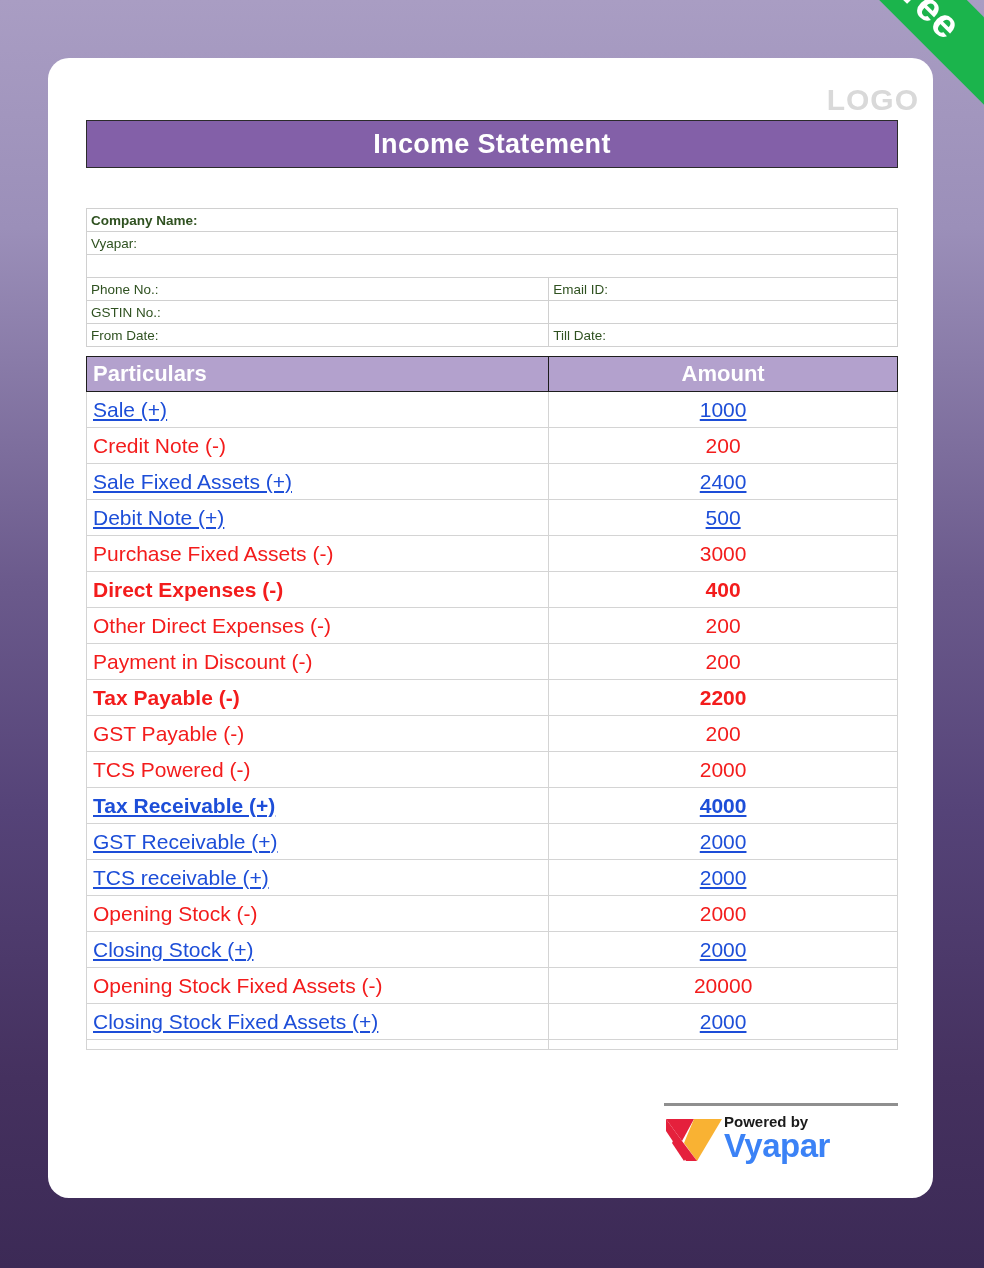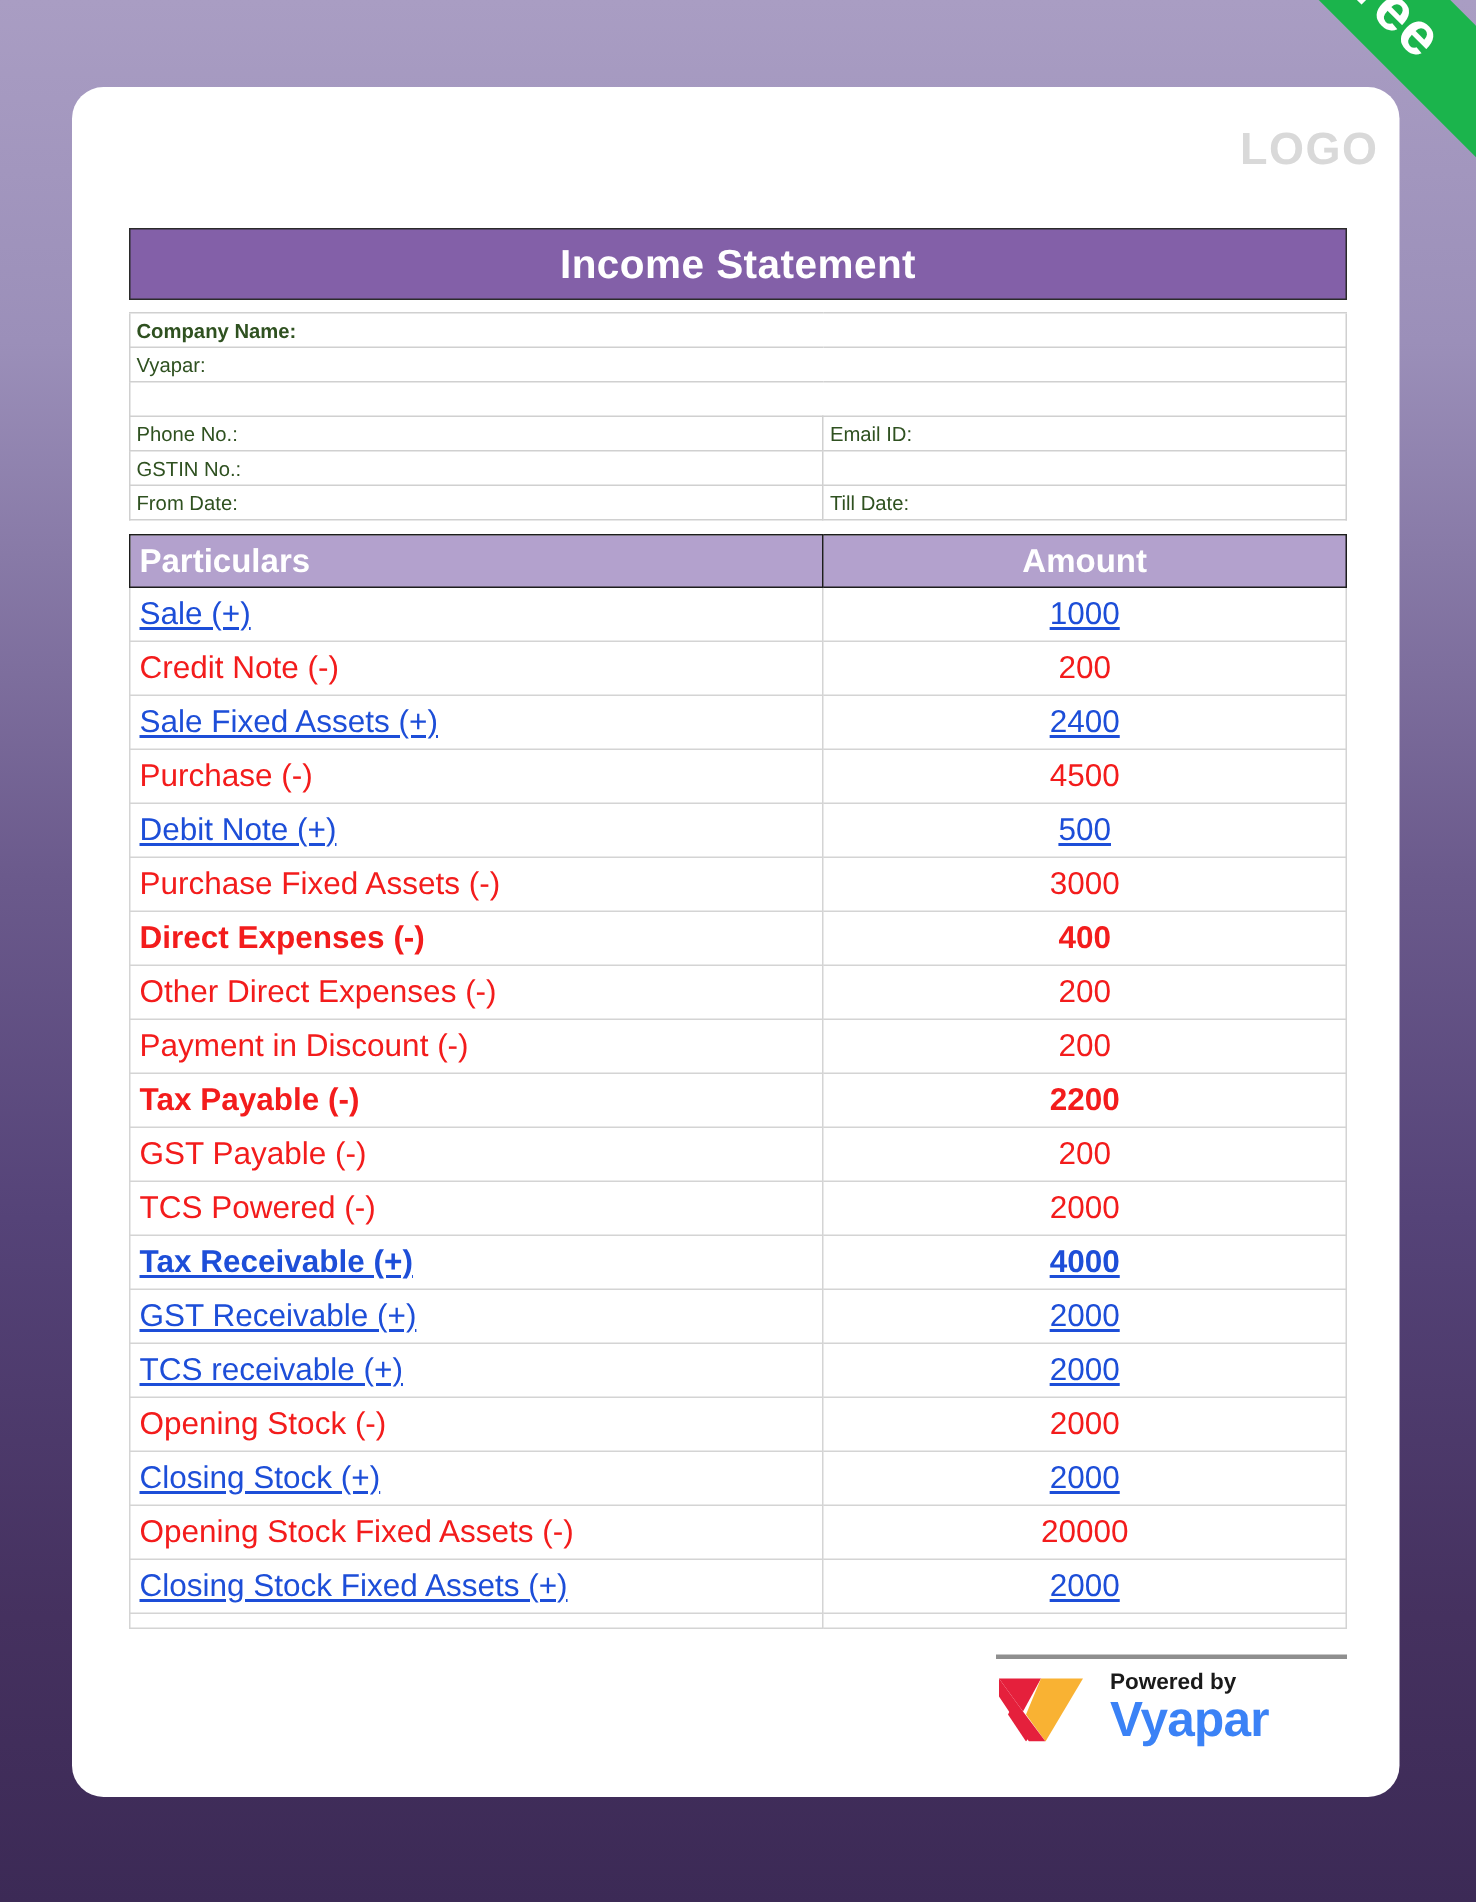--- a/index.html
+++ b/index.html
@@ -50,21 +50,20 @@
     left: 38px;
     top: 62px;
     width: 812px;
     height: 48px;
     background: #8360a8;
     border: 1px solid #2b2b2b;
     box-sizing: border-box;
     display: flex;
     align-items: center;
     justify-content: center;
-    margin-top: 32px;
   }
   .title-text {
     color: #ffffff;
     font-size: 27px;
     font-weight: bold;
     letter-spacing: 0.3px;
   }
 
   
   .info {
@@ -135,21 +134,21 @@
   }
   .footer-rule {
     width: 100%;
     height: 3px;
     background: #8f8f8f;
   }
   .footer-brand {
     margin-top: 8px;
     display: flex;
     align-items: flex-end;
-    gap: 16px;
+    gap: 0;
   }
   .vy-mark {
     width: 60px;
     height: 44px;
     position: relative;
     flex: 0 0 auto;
   }
   .footer-words { display: flex; flex-direction: column; align-items: flex-start; }
   .powered {
     font-size: 15px;
@@ -263,24 +262,20 @@
           <td class="part pos">Sale (+)</td>
           <td class="amt pos">1000</td>
         </tr>
         <tr>
           <td class="part neg">Credit Note (-)</td>
           <td class="amt neg">200</td>
         </tr>
         <tr>
           <td class="part pos">Sale Fixed Assets (+)</td>
           <td class="amt pos">2400</td>
-        </tr>
-        <tr>
-          <td class="part neg">Purchase (-)</td>
-          <td class="amt neg">4500</td>
         </tr>
         <tr>
           <td class="part pos">Debit Note (+)</td>
           <td class="amt pos">500</td>
         </tr>
         <tr>
           <td class="part neg">Purchase Fixed Assets (-)</td>
           <td class="amt neg">3000</td>
         </tr>
         <tr>

